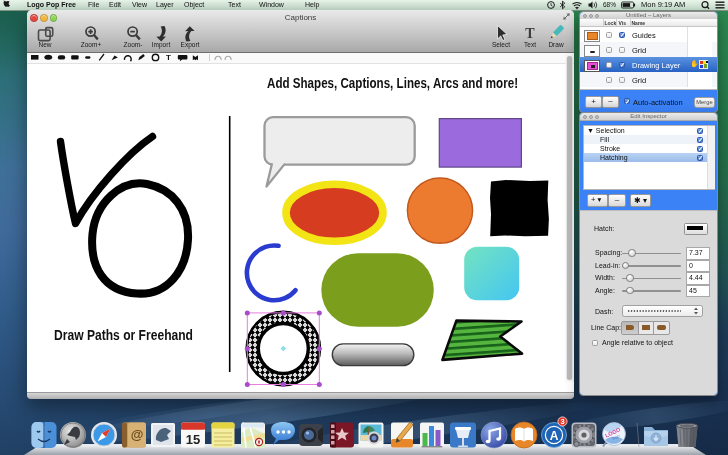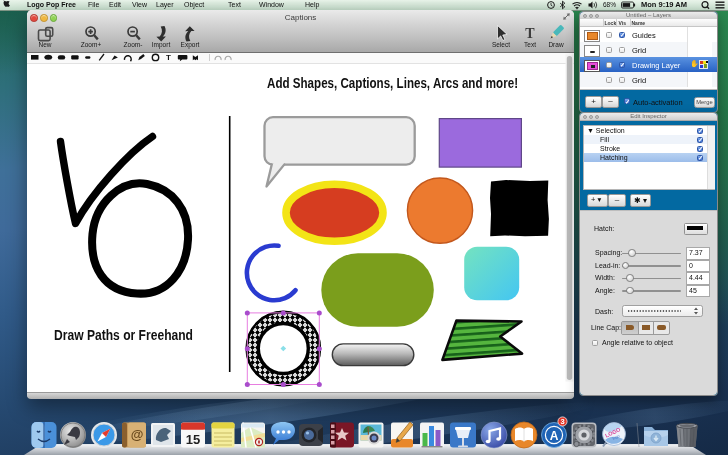--- a/index.html
+++ b/index.html
@@ -26,21 +26,21 @@
   #titlebar{left:0;top:0;width:547px;height:42px;border-radius:5px 5px 0 0;
        background:linear-gradient(#eaeaea 0%,#d6d6d6 30%,#bdbdbd 70%,#a8a8a8 100%);
        border-bottom:1px solid #6f6f6f;}
   .tl{position:absolute;top:4.2px;width:5.6px;height:5.6px;border-radius:50%;box-shadow:inset 0 1px 1px rgba(255,255,255,.6);}
   #strip{left:0;top:43px;width:547px;height:10px;background:#fafafa;border-bottom:1px solid #e2e2e2;}
   #canvas{left:0;top:54px;width:547px;height:328px;background:#fff;}
   #footer{left:0;top:382px;width:547px;height:6px;border-radius:0 0 4px 4px;
        background:linear-gradient(#d6d6d6,#b0b0b0);border-top:1px solid #9a9a9a;}
   .lbl{position:absolute;font-size:6.5px;color:#1a1a1a;text-align:center;white-space:nowrap;}
   
-  .panel{background:#0369a1;border:1px solid #8a8a8a;border-radius:4px;box-shadow:0 6px 13px rgba(0,0,0,.38);}
+  .panel{background:#3b82f6;border:1px solid #8a8a8a;border-radius:4px;box-shadow:0 6px 13px rgba(0,0,0,.38);}
   .ptitle{position:absolute;left:0;top:0;width:100%;height:7px;
       background:linear-gradient(#ececec,#cfcfcf);border-bottom:1px solid #aaa;
       border-radius:4px 4px 0 0;font-size:6px;color:#666;text-align:center;line-height:7px;}
   .pdot{position:absolute;top:2px;width:4px;height:4px;border-radius:50%;background:#c7c7c7;border:0.5px solid #9a9a9a;box-sizing:border-box;}
   .cb{position:absolute;width:6px;height:6px;border:1px solid #9f9f9f;border-radius:1.5px;background:linear-gradient(#fff,#e8e8e8);box-sizing:border-box;}
   .cbc{background:linear-gradient(#7aa6e8,#3f6fd0);border-color:#2f57a8;}
   .cbc:after{content:"✓";position:absolute;left:0;top:-1.2px;color:#fff;font-size:6px;font-weight:bold;}
   
   #shelf{left:24px;top:445px;width:682px;height:10px;
      background:linear-gradient(#eef0f2,#c3c7cd 55%,#9ba1a9);
@@ -60,21 +60,21 @@
   <span class="it" style="left:27px;font-weight:bold;">Logo Pop Free</span>
   <span class="it" style="left:88px;">File</span>
   <span class="it" style="left:109px;">Edit</span>
   <span class="it" style="left:132px;">View</span>
   <span class="it" style="left:156px;">Layer</span>
   <span class="it" style="left:184px;">Object</span>
   <span class="it" style="left:228px;">Text</span>
   <span class="it" style="left:259px;">Window</span>
   <span class="it" style="left:305px;">Help</span>
   <span class="it" style="left:603px;font-size:6.5px;">68%</span>
-  <span class="it" style="left:641px;font-size:7.5px;font-weight:bold;">Mon 9:19 AM</span>
+  <span class="it" style="left:641px;font-size:7.5px;font-weight:normal;">Mon 9:19 AM</span>
 </div>
 
 <div id="win" class="abs">
   <div id="titlebar" class="abs"></div>
   <div class="tl abs" style="left:3px;background:#e4473f;border:0.5px solid #b03a33;"></div>
   <div class="tl abs" style="left:13px;background:#f0b73f;border:0.5px solid #c09335;"></div>
   <div class="tl abs" style="left:22.5px;background:#8fd352;border:0.5px solid #6aa83f;"></div>
   <div class="abs" style="left:0;top:3px;width:547px;text-align:center;font-size:8px;color:#3a3a3a;">Captions</div>
   <div id="strip" class="abs"></div>
   <div id="canvas" class="abs"></div>

